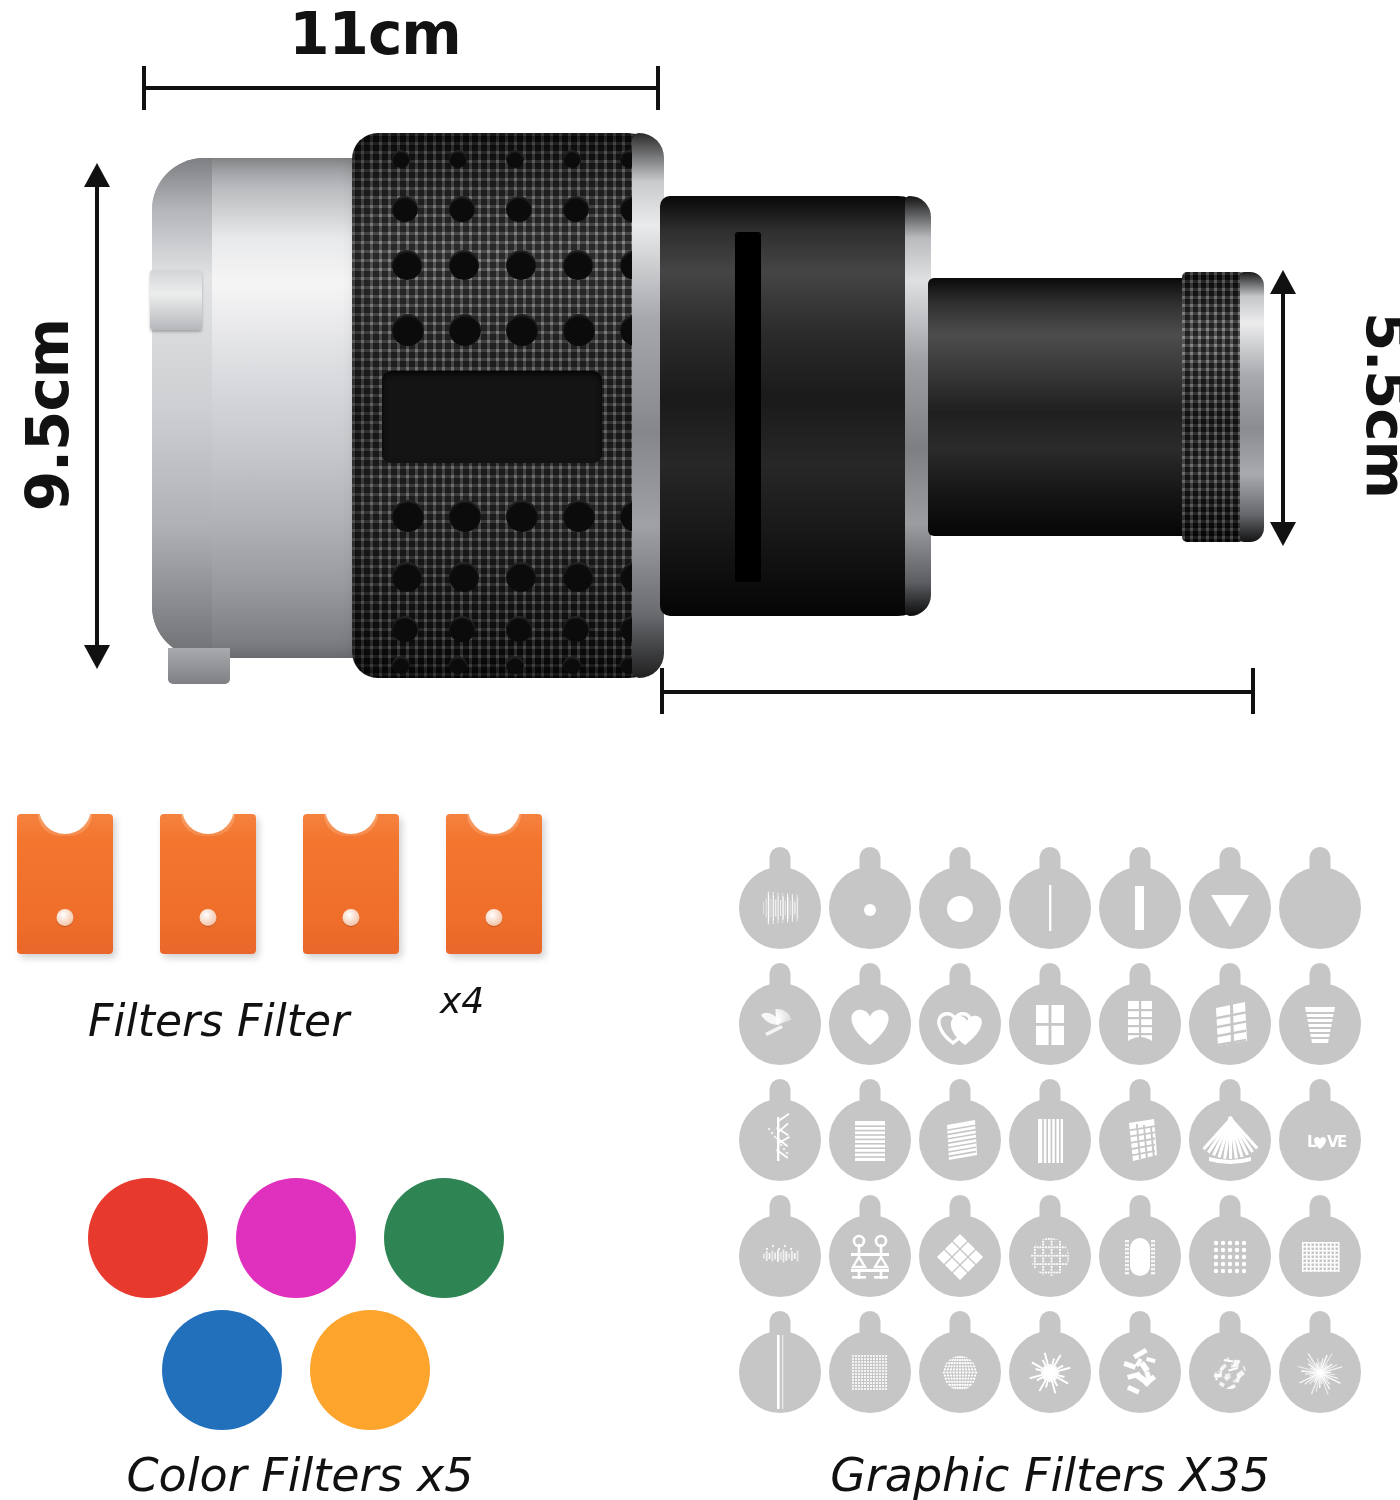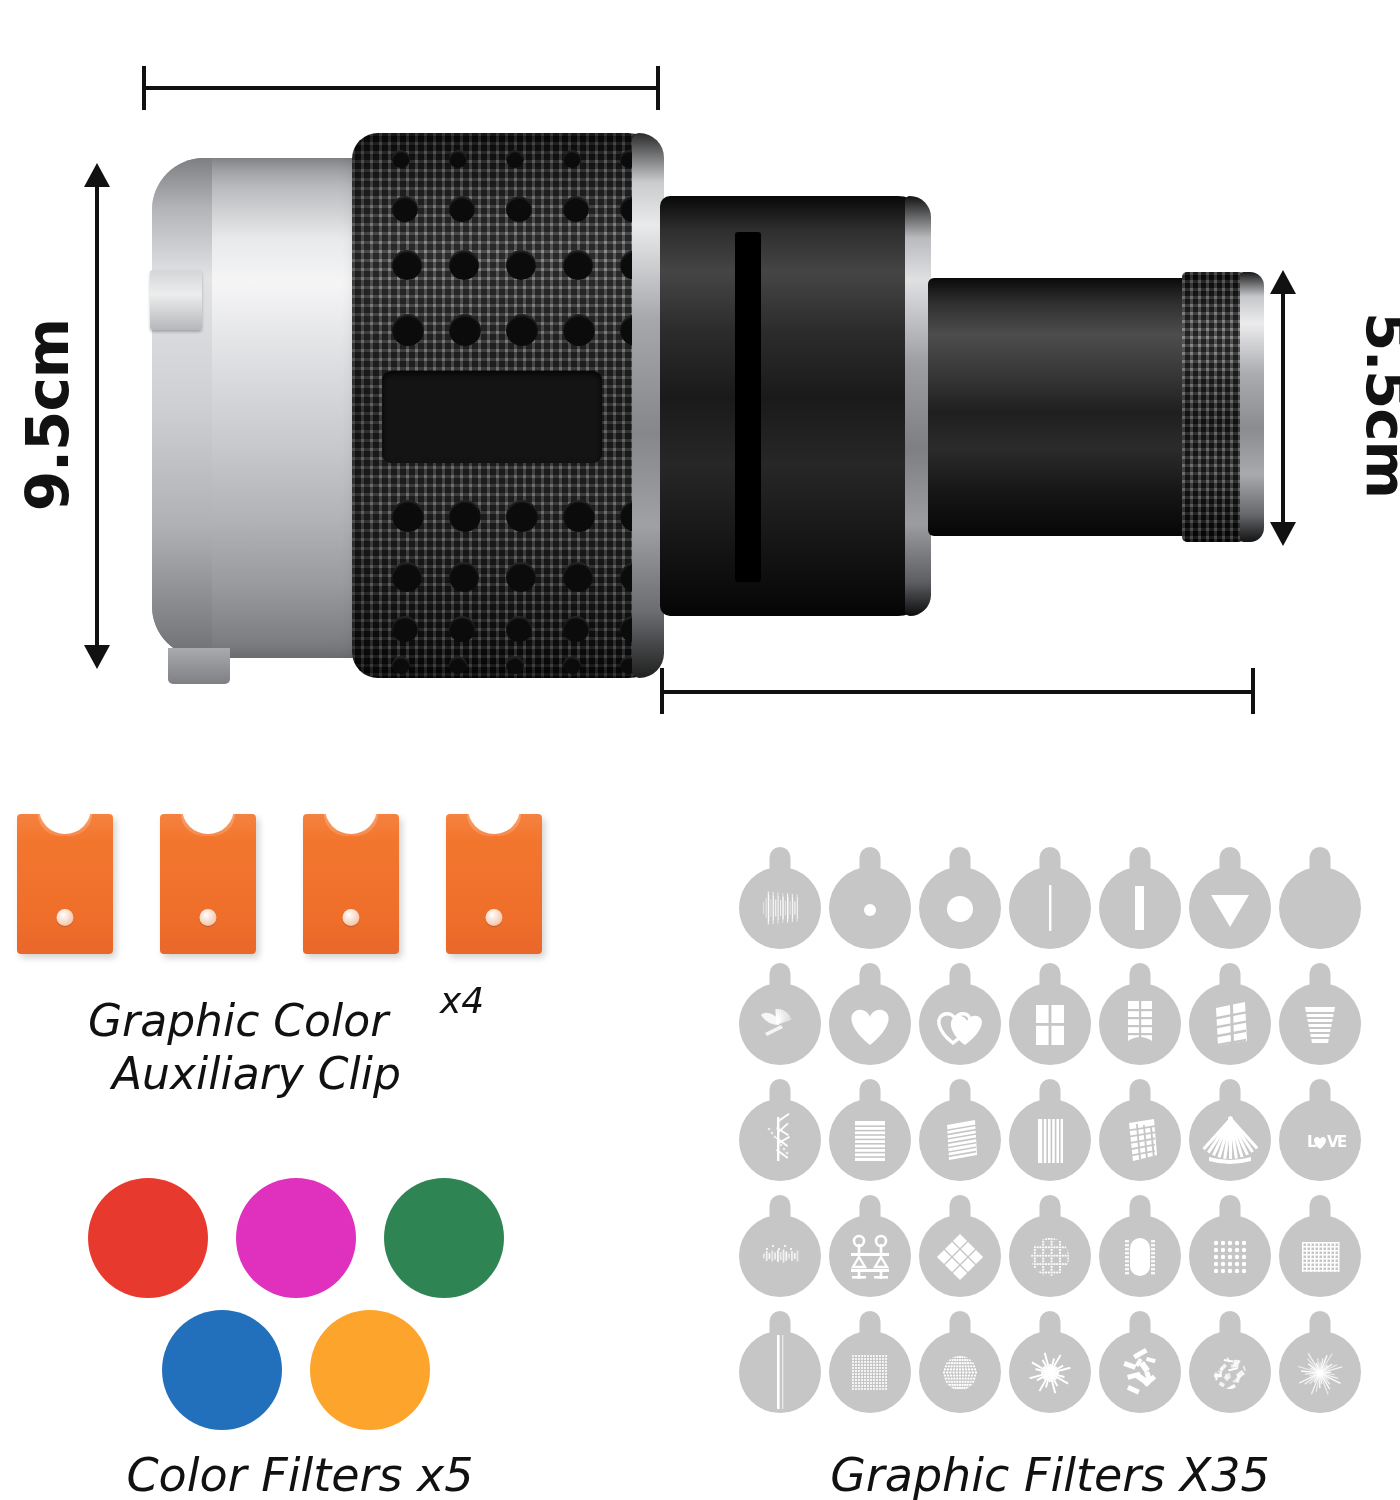--- a/index.html
+++ b/index.html
@@ -312,20 +312,21 @@
     transform: translate(-50%, -50%);
     width: 82px; height: 82px;
   }
   .gobo-art svg { display: block; width: 82px; height: 82px; }
 </style>
 </head>
 <body>
 
 <div class="stage">
 
+  <div class="dim-label" id="dim-11cm">11cm</div>
   <div class="dim-label" id="dim-95cm">9.5cm</div>
   <div class="dim-label" id="dim-55cm">5.5cm</div>
 
   <div class="hline" id="dimline-11"></div>
   <div class="vtick" id="tick-11-l"></div>
   <div class="vtick" id="tick-11-r"></div>
 
   <div class="hline" id="dimline-13"></div>
   <div class="vtick" id="tick-13-l"></div>
   <div class="vtick" id="tick-13-r"></div>
@@ -415,22 +416,21 @@
         <div class="clip-notch"></div>
         <div class="clip-hole"></div>
       </div>
       <div class="clip" style="left: 446px; background: linear-gradient(rgb(245, 130, 64) 0%, rgb(243, 118, 47) 18%, rgb(239, 111, 42) 72%, rgb(233, 103, 42) 100%);">
         <div class="clip-notch-inner"></div>
         <div class="clip-notch"></div>
         <div class="clip-hole"></div>
       </div>
     </div>
 
-  <div class="caption" id="clip-caption-l1">Graphic Color</div>
-  <div class="caption" id="clip-caption-l2">Auxiliary Clip</div>
+  <div class="caption" id="clip-caption-l1">Filters Filter</div>
   <div class="caption" id="clip-caption-qty">x4</div>
 
   <div id="color-filters">
       <div class="cfilter" style="left: 0px; top: 0px; background: rgb(232, 57, 46);"></div>
       <div class="cfilter" style="left: 148px; top: 0px; background: rgb(224, 48, 190);"></div>
       <div class="cfilter" style="left: 296px; top: 0px; background: rgb(46, 133, 83);"></div>
       <div class="cfilter" style="left: 74px; top: 132px; background: rgb(34, 112, 188);"></div>
       <div class="cfilter" style="left: 222px; top: 132px; background: rgb(252, 164, 43);"></div>
     </div>
   <div class="caption" id="color-caption">Color Filters x5</div>

